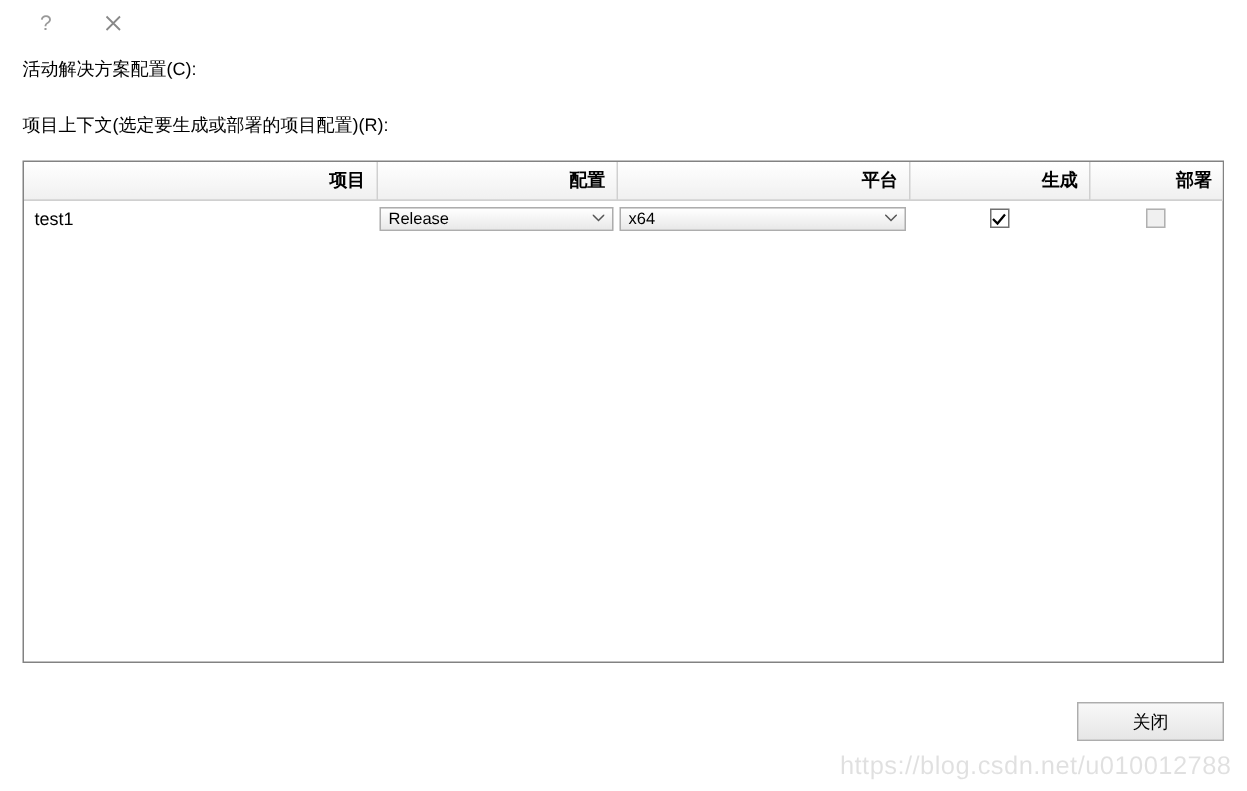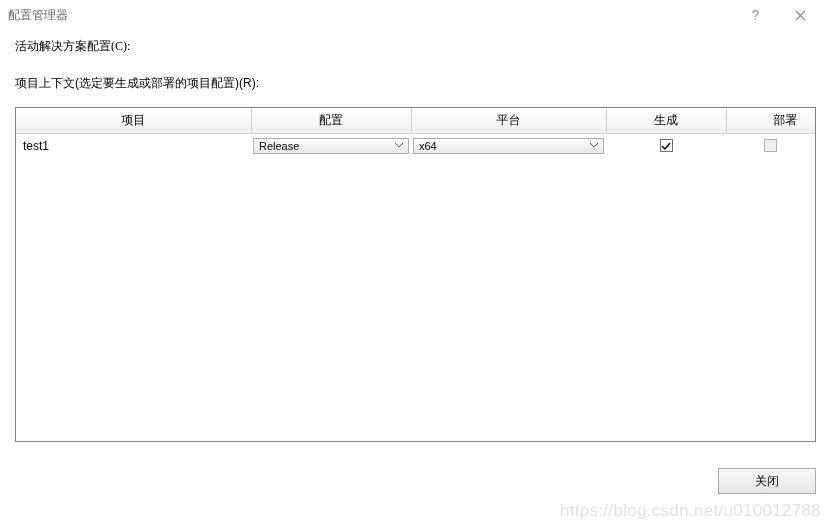--- a/index.html
+++ b/index.html
@@ -52,21 +52,20 @@
     .top-selects {
       display: flex;
       gap: 15px;
       margin-bottom: 20px;
     }
     .select-group {
       flex: 1;
       display: flex;
       flex-direction: column;
       gap: 5px;
-      font-family: Liberation Serif, serif;
     }
     .select-label {
       font-size: 12px;
       color: #000;
     }
     .dropdown {
       height: 24px;
       border: 1px solid #adadad;
       background: linear-gradient(#fff, #e8e8e8);
       display: flex;
@@ -99,22 +98,22 @@
       background: #fff;
     }
     .table {
       width: 100%;
       border-collapse: collapse;
     }
     .table thead th {
       background: linear-gradient(#fff, #f0f0f0);
       border-right: 1px solid #d0d0d0;
       border-bottom: 1px solid #d0d0d0;
-      text-align: center;
-      font-weight: normal;
+      text-align: right;
+      font-weight: bold;
       padding: 4px 7px;
       font-size: 12px;
       height: 22px;
     }
     .table thead th:last-child {
       border-right: none;
       padding-left: 36px;
     }
     .table tbody td {
       padding: 2px;
@@ -191,21 +190,20 @@
       color: rgba(0,0,0,0.12);
       font-size: 17px;
       pointer-events: none;
       letter-spacing: 0.3px;
     }
   </style>
 </head>
 <body>
 
 <div class="titlebar">
-  <span class="titlebar-title">配置管理器</span>
   <div class="titlebar-controls">
     <div class="titlebar-btn">
       <span style="font-size:14px;">?</span>
     </div>
     <div class="titlebar-btn">
       <svg viewBox="0 0 11 11">
         <path d="M1 1 L10 10 M10 1 L1 10" stroke="#888" stroke-width="1.2" fill="none"></path>
       </svg>
     </div>
   </div>

